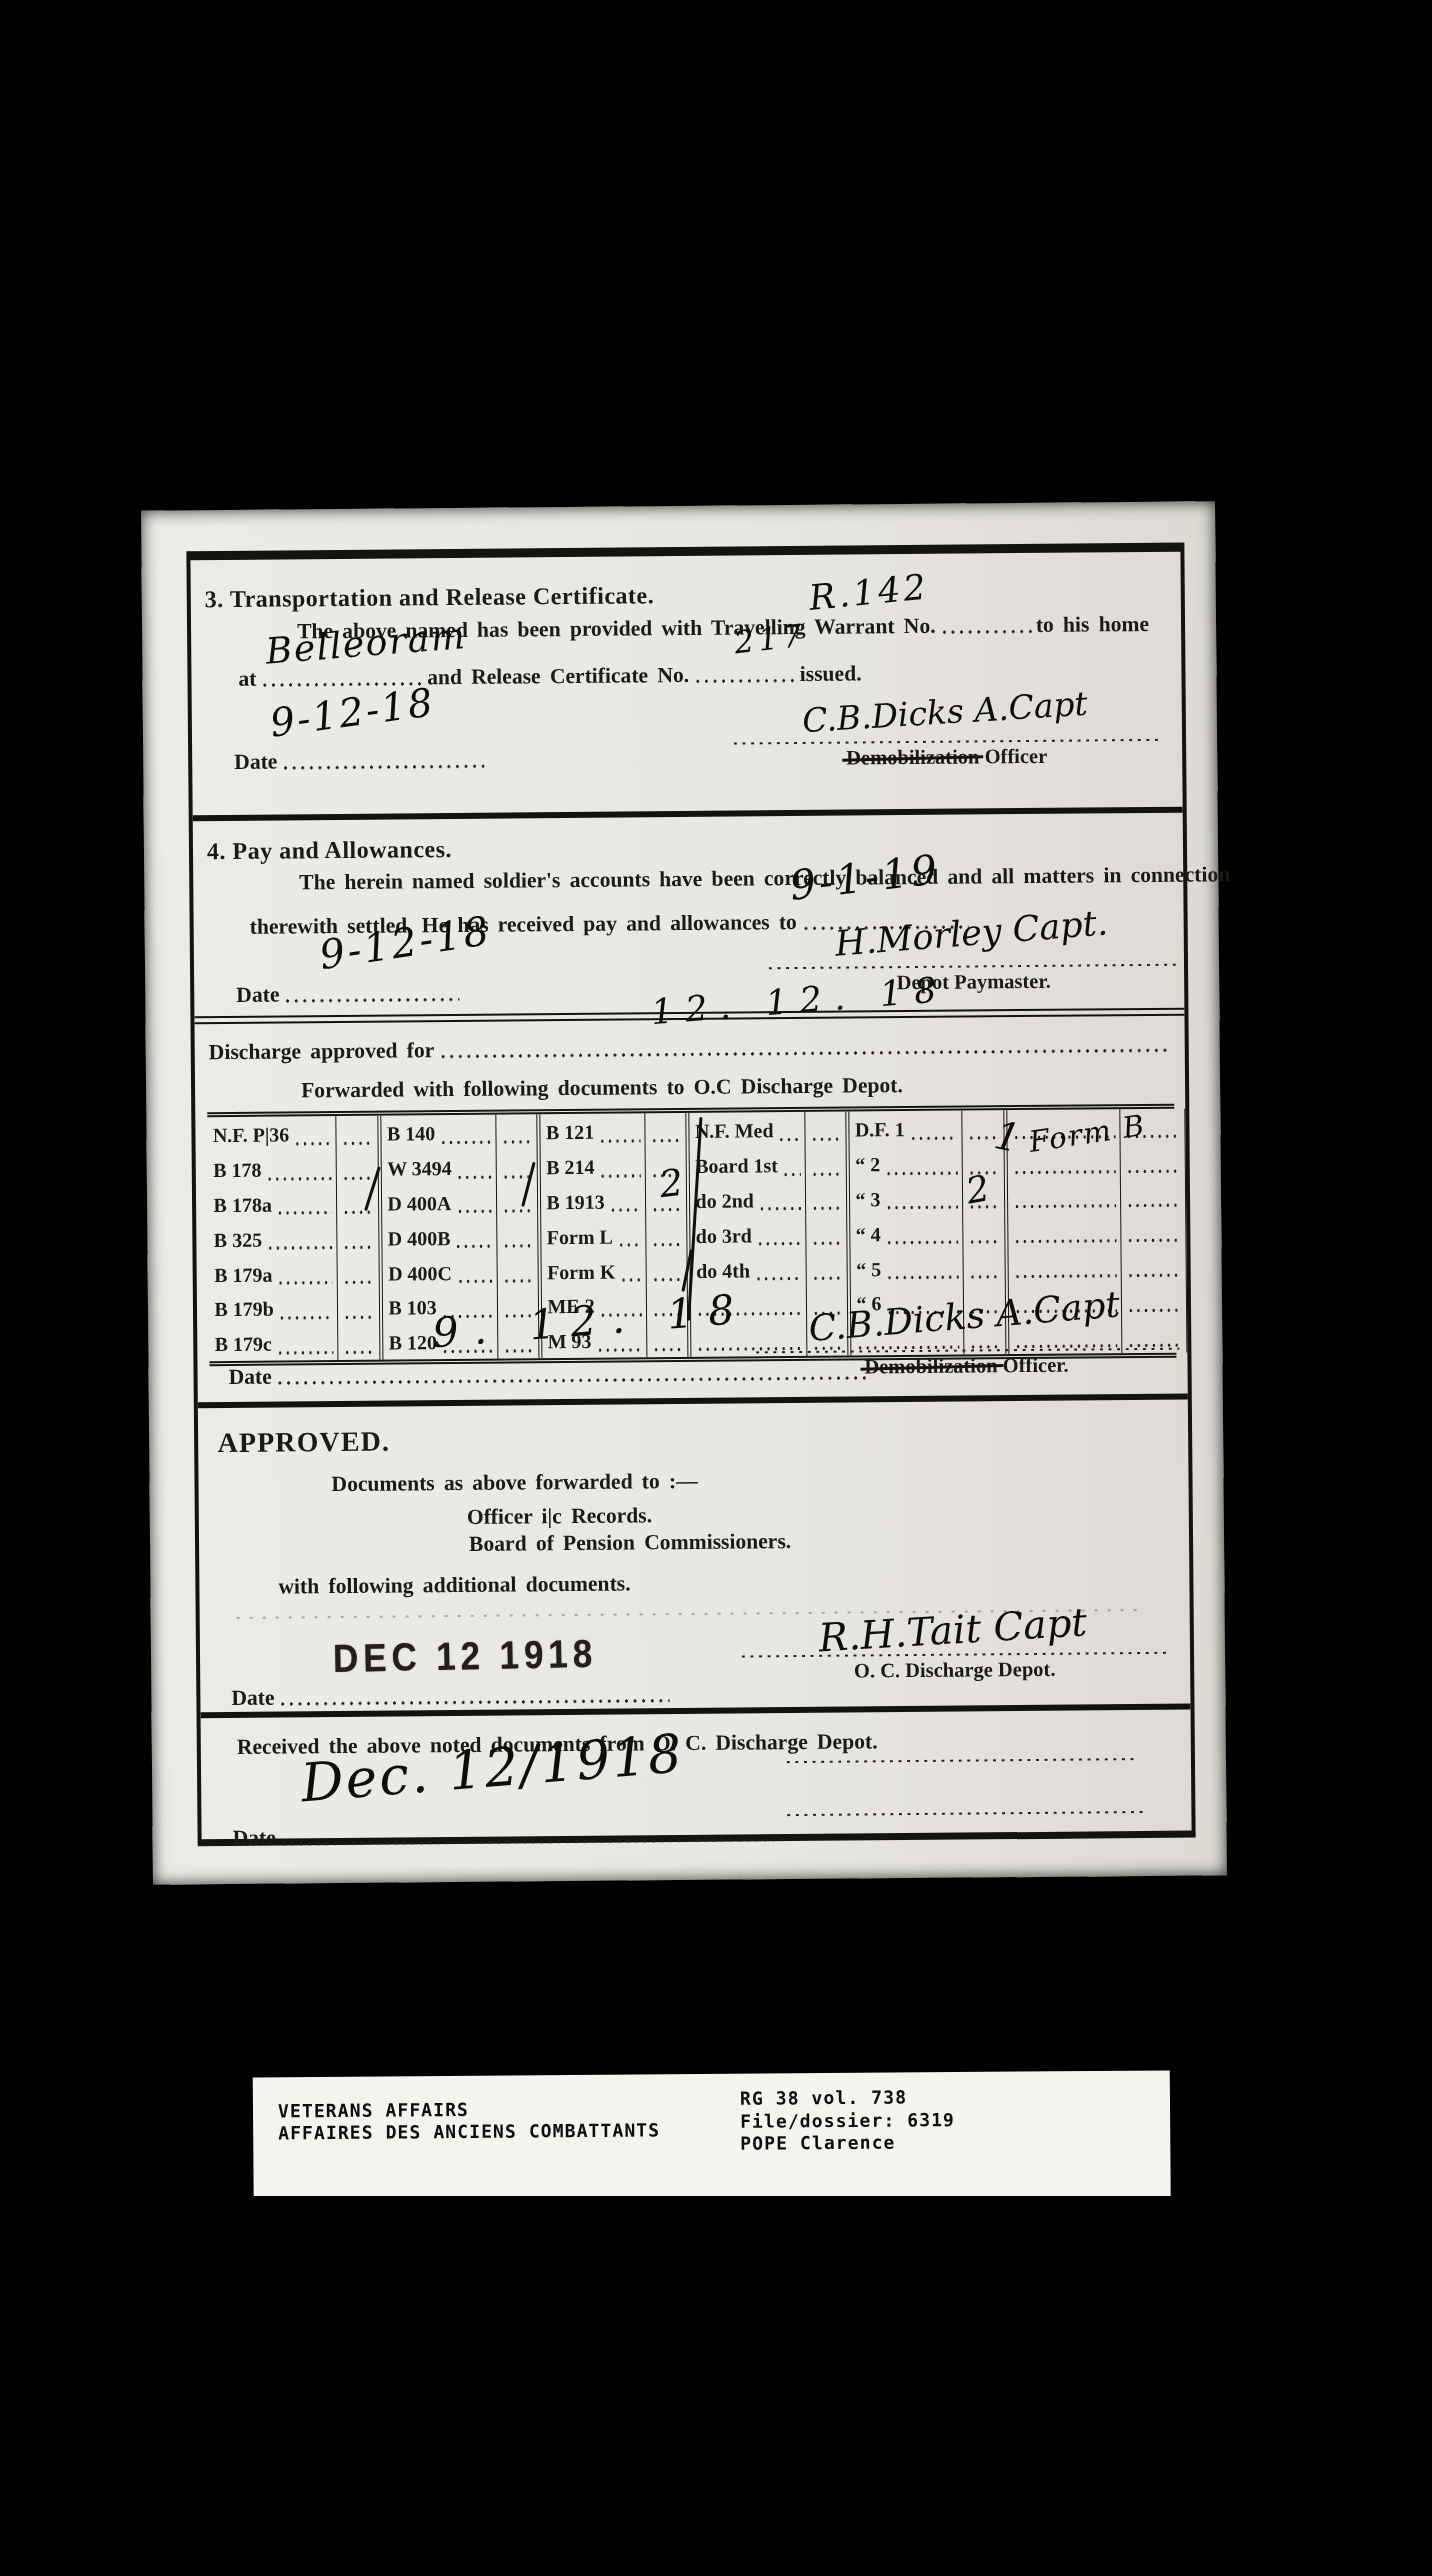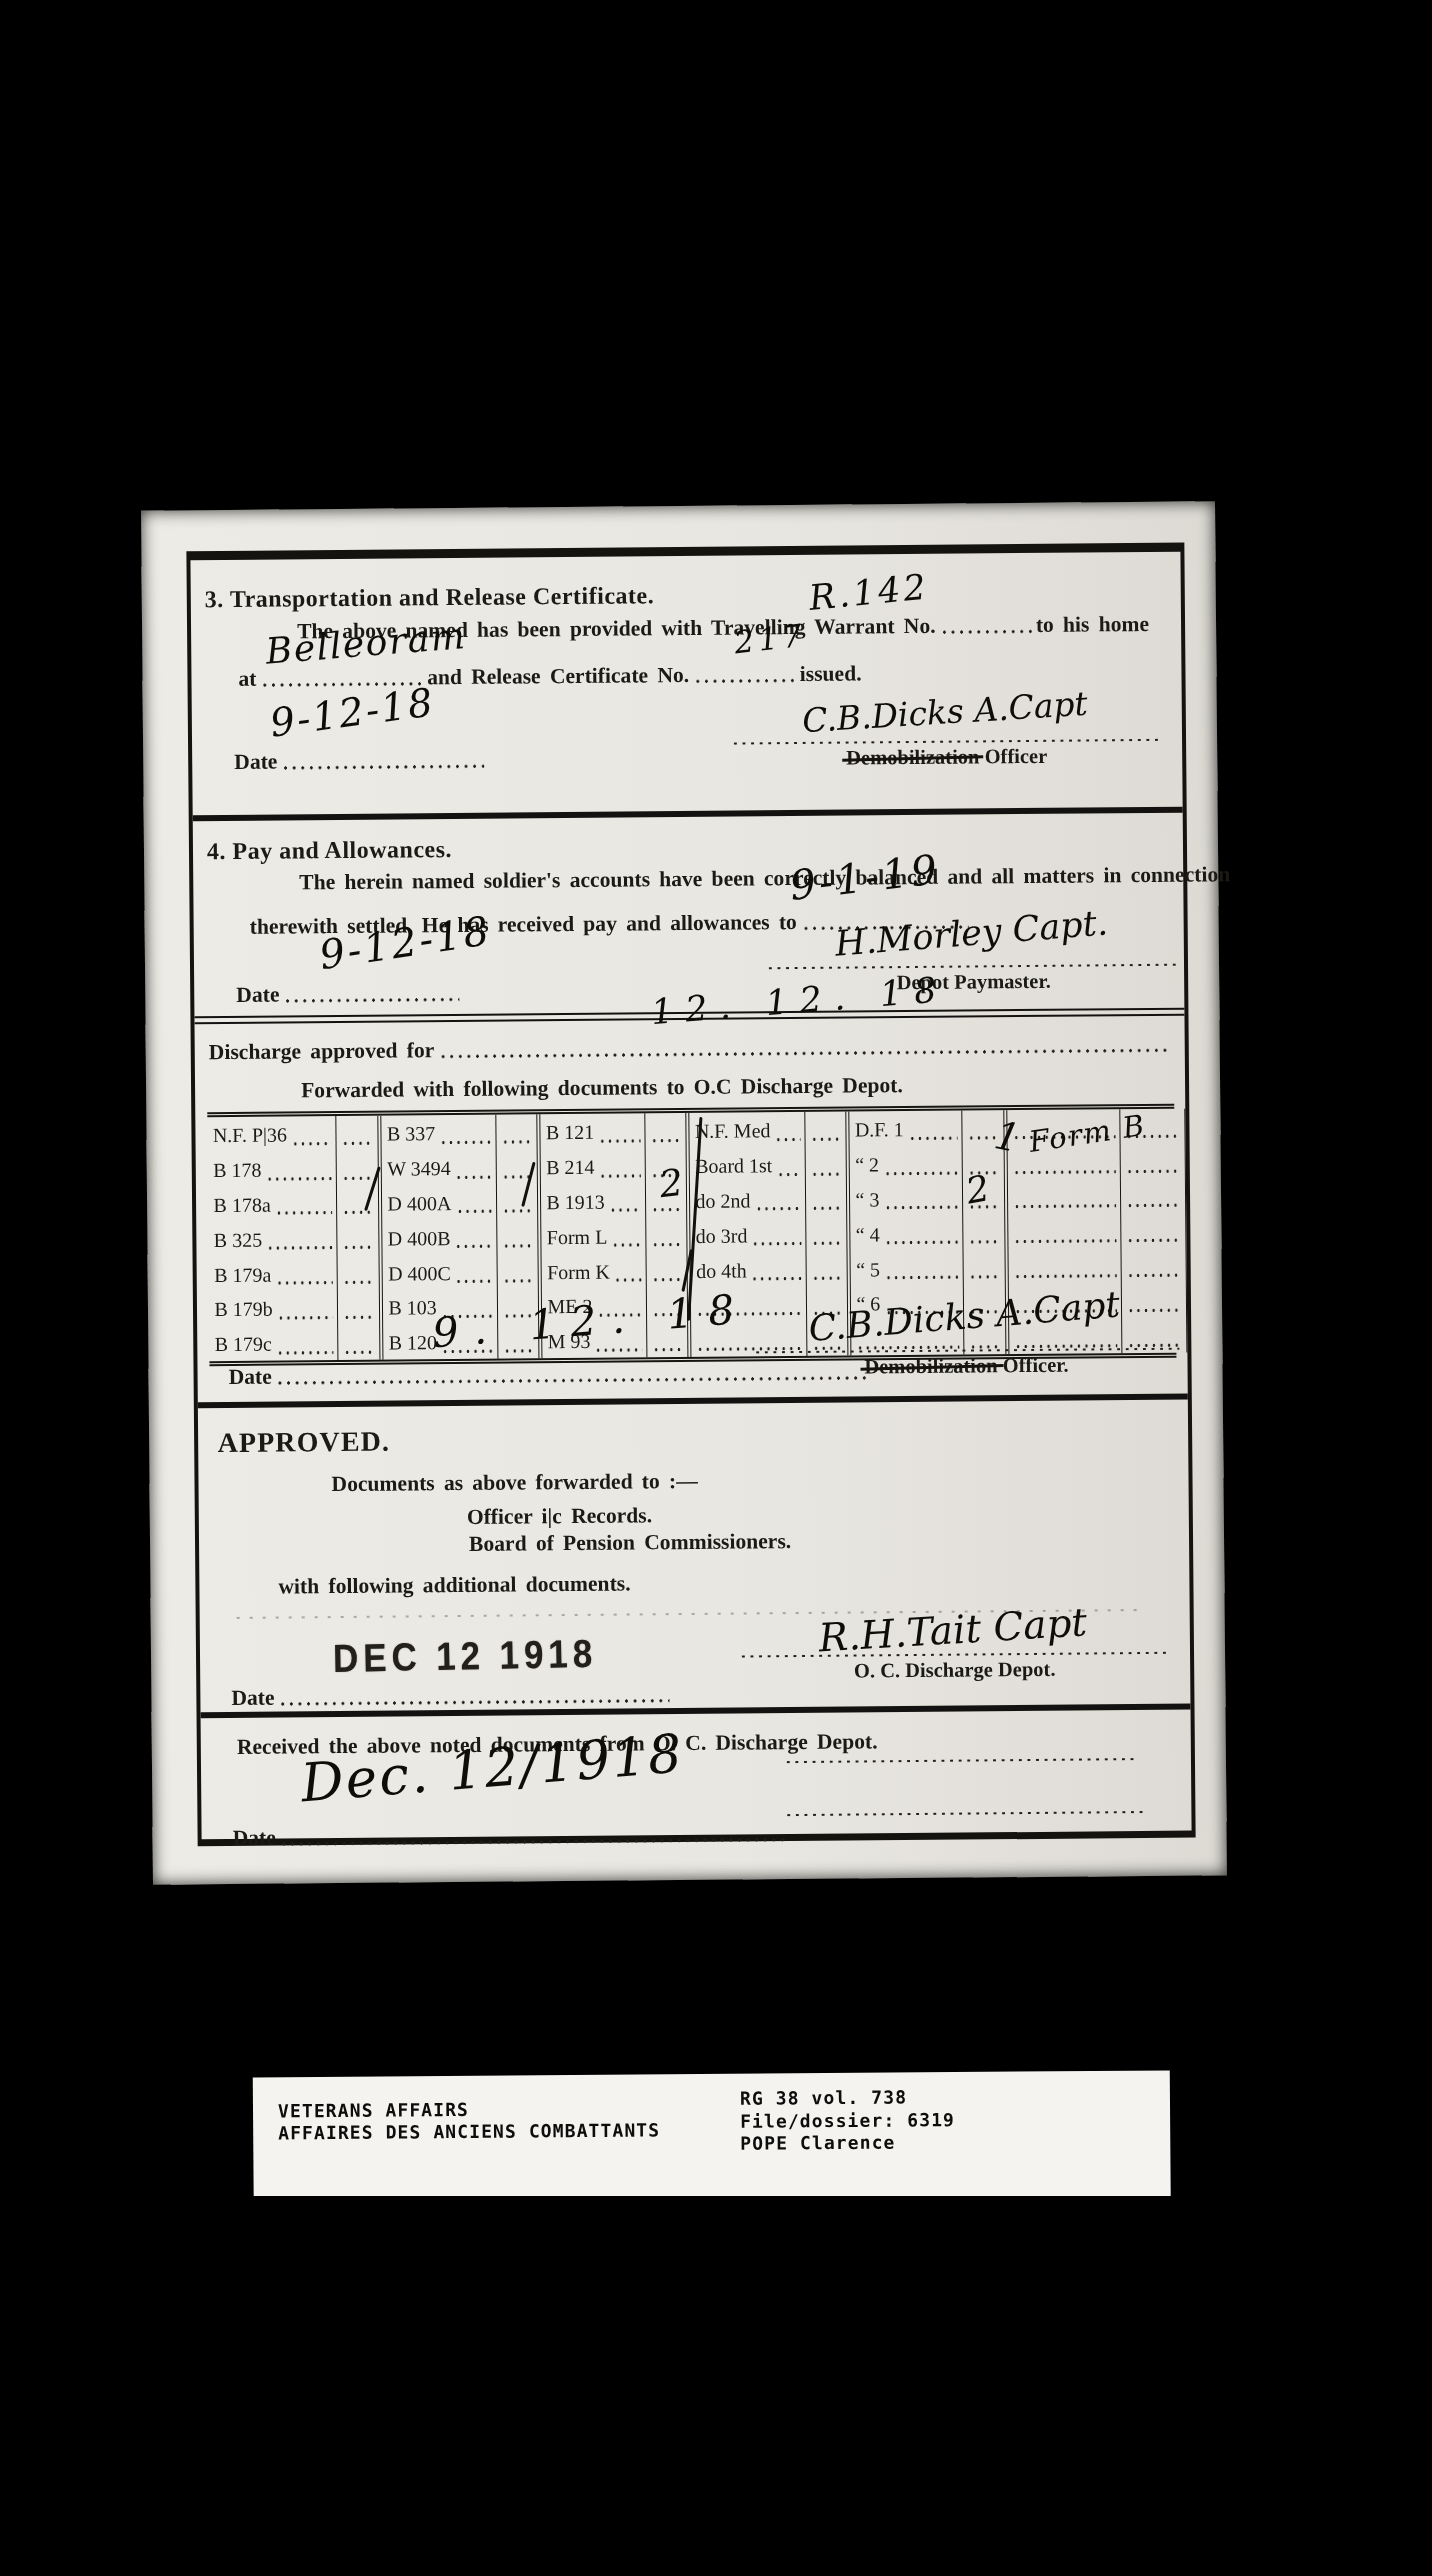--- a/index.html
+++ b/index.html
@@ -40,21 +40,21 @@
   .struck::after{content:"";position:absolute;left:-2%;right:32%;top:46%;height:3.2px;background:#16130f;
                  transform:rotate(-1deg);}
   
   .dtable{position:absolute;display:flex;border-top:5.4px double #171512;border-bottom:5.4px double #171512;
           background:transparent;}
   .tgroup{display:flex;border-right:4.9px double #171512;}
   .tgroup:last-child{border-right:none;}
   .tmain{display:flex;flex-direction:column;}
   .ttick{display:flex;flex-direction:column;border-left:1.6px solid #171512;}
   .trow{height:30px;display:flex;align-items:flex-end;padding:0 4.3px 4.9px 5.4px;}
-  .tlabel{font-weight:normal;font-size:20px;color:#1c1a15;white-space:nowrap;margin-right:4.3px;
+  .tlabel{font-weight:bold;font-size:20px;color:#1c1a15;white-space:nowrap;margin-right:4.3px;
           font-family:"Liberation Serif",serif;}
   .tdots{flex:1;height:6.5px;background-image:radial-gradient(circle,#211e18 1.2px,rgba(0,0,0,0) 1.5px);
          background-size:7.6px 5.4px;background-repeat:repeat-x;background-position:left bottom;}
   .pen{position:absolute;background:#13110d;border-radius:2.2px;}
   
   .stamp{font-family:"Liberation Sans",sans-serif;font-weight:bold;font-size:35px;letter-spacing:4.9px;
          color:#222019;transform:scaleY(1.12) rotate(-0.6deg);text-shadow:0 0 1.1px rgba(30,28,22,.55);}
   
   .strip{position:absolute;left:254px;top:2074px;width:917px;height:319px;background:#f4f3ef;
          transform:rotate(-0.45deg);font-family:"DejaVu Sans Mono",monospace;font-weight:bold;
@@ -188,21 +188,21 @@
                 <span class="tdots"></span>
               </div>
               <div class="trow">
                 <span class="tdots"></span>
               </div>
             </div>
         </div>
         <div class="tgroup">
           <div class="tmain" style="width:114px;">
               <div class="trow">
-                <span class="tlabel">B 337</span>
+                <span class="tlabel">B 140</span>
                 <span class="tdots"></span>
               </div>
               <div class="trow">
                 <span class="tlabel">W 3494</span>
                 <span class="tdots"></span>
               </div>
               <div class="trow">
                 <span class="tlabel">D 400A</span>
                 <span class="tdots"></span>
               </div>

